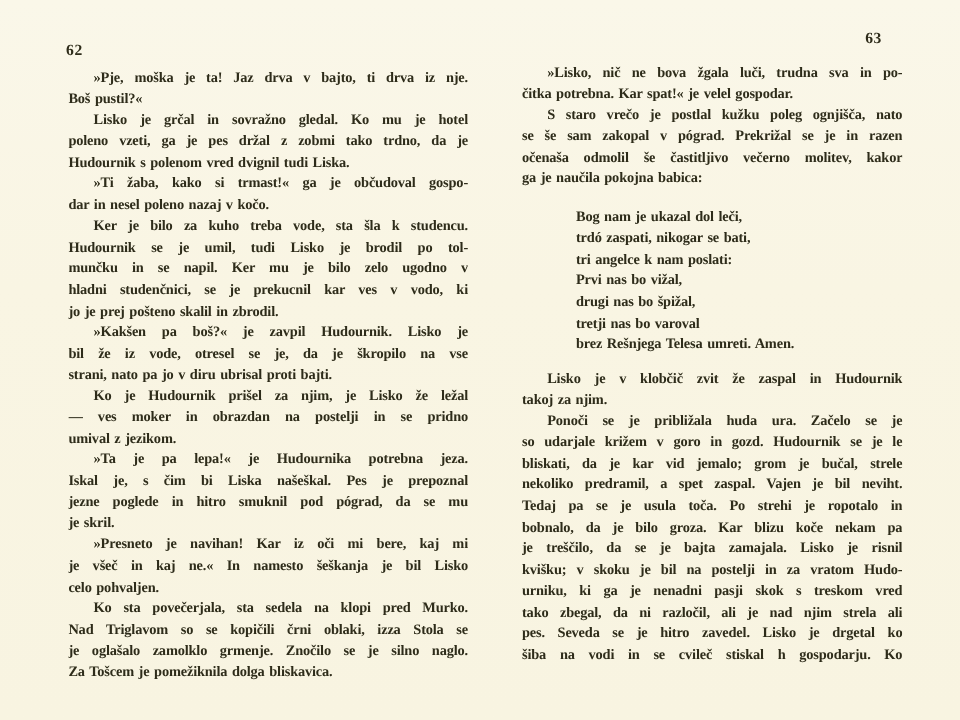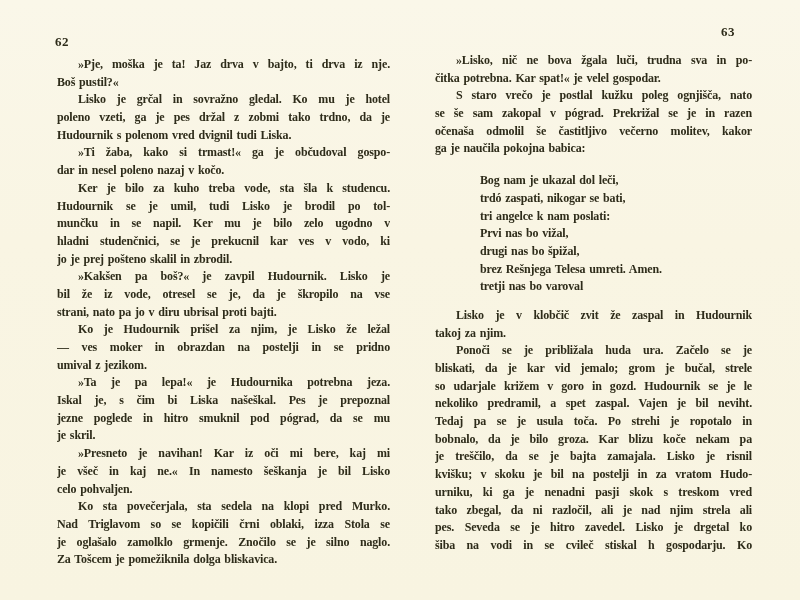--- a/index.html
+++ b/index.html
@@ -132,31 +132,31 @@
         <div class="line just">se še sam zakopal v pógrad. Prekrižal se je in razen</div>
         <div class="line just">očenaša odmolil še častitljivo večerno molitev, kakor</div>
         <div class="line">ga je naučila pokojna babica:</div>
       </div>
       <div class="verse">
         <div class="line">Bog nam je ukazal dol leči,</div>
         <div class="line">trdó zaspati, nikogar se bati,</div>
         <div class="line">tri angelce k nam poslati:</div>
         <div class="line">Prvi nas bo vižal,</div>
         <div class="line">drugi nas bo špižal,</div>
+        <div class="line">tretji nas bo varoval</div>
         <div class="line">brez Rešnjega Telesa umreti. Amen.</div>
-        <div class="line">tretji nas bo varoval</div>
       </div>
       <div class="para">
         <div class="line indent just">Lisko je v klobčič zvit že zaspal in Hudournik</div>
         <div class="line">takoj za njim.</div>
       </div>
       <div class="para">
         <div class="line indent just">Ponoči se je približala huda ura. Začelo se je</div>
+        <div class="line just">so udarjale križem v goro in gozd. Hudournik se je le</div>
         <div class="line just">bliskati, da je kar vid jemalo; grom je bučal, strele</div>
-        <div class="line just">so udarjale križem v goro in gozd. Hudournik se je le</div>
         <div class="line just">nekoliko predramil, a spet zaspal. Vajen je bil neviht.</div>
         <div class="line just">Tedaj pa se je usula toča. Po strehi je ropotalo in</div>
         <div class="line just">bobnalo, da je bilo groza. Kar blizu koče nekam pa</div>
         <div class="line just">je treščilo, da se je bajta zamajala. Lisko je risnil</div>
         <div class="line just">kvišku; v skoku je bil na postelji in za vratom Hudo-</div>
         <div class="line just">urniku, ki ga je nenadni pasji skok s treskom vred</div>
         <div class="line just">tako zbegal, da ni razločil, ali je nad njim strela ali</div>
         <div class="line just">pes. Seveda se je hitro zavedel. Lisko je drgetal ko</div>
         <div class="line just">šiba na vodi in se cvileč stiskal h gospodarju. Ko</div>
       </div>

